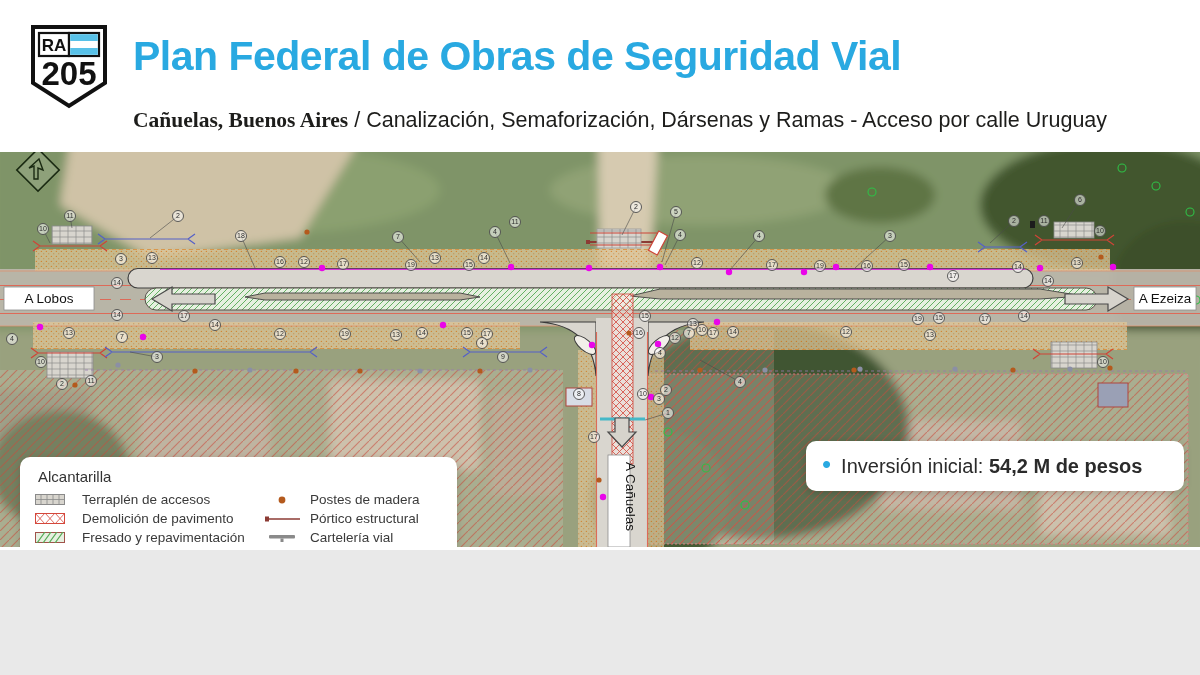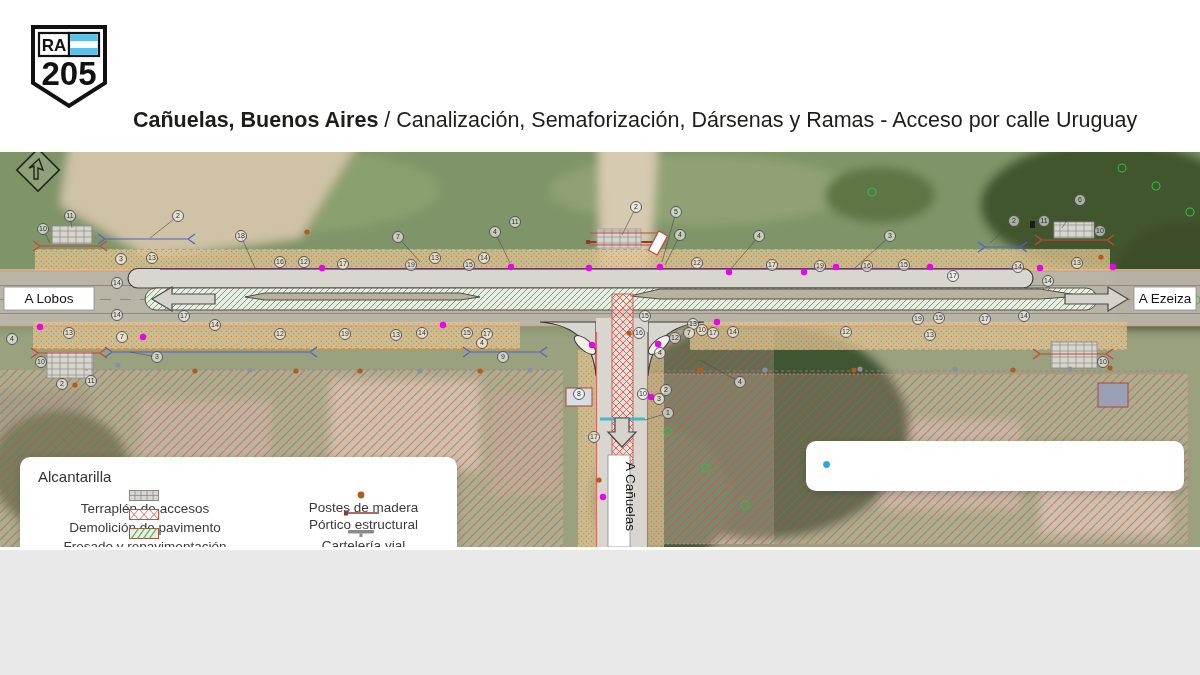--- a/index.html
+++ b/index.html
@@ -4,21 +4,21 @@
 <style>
   html,body{margin:0;padding:0;background:#e9e9e9;}
   .frame{position:relative;width:1200px;height:550px;background:#fff;overflow:hidden;
          font-family:"Liberation Sans",sans-serif;margin:0 auto;}
   
   .header{position:absolute;left:0;top:0;width:1200px;height:152px;background:#fff;}
   .shield{position:absolute;left:30px;top:24px;}
   .page-title{position:absolute;left:133px;top:33px;font-size:41px;font-weight:bold;
               letter-spacing:-0.5px;color:#29a9e1;white-space:nowrap;}
   .subtitle{position:absolute;left:133px;top:108px;font-size:21.5px;color:#1d1d1b;white-space:nowrap;}
-  .subtitle .b{font-weight:bold;}
+  .subtitle .b{font-weight:bold;font-family:Liberation Serif, serif;}
   
   .map-svg{position:absolute;left:0;top:152px;}
   .callout-circle{fill:rgba(255,255,255,0.55);stroke:#4a4a4a;stroke-width:0.9;}
   .callout-text{font:7px "Liberation Sans",sans-serif;fill:#2d2d2d;text-anchor:middle;}
   .leader{stroke:#4a4a4a;stroke-width:0.6;}
   .dot-lum{fill:#e905e9;}
   .dot-ph{fill:#8b8fa5;}
   .dot-pm{fill:#b45a1d;}
   .tree-mark{fill:none;stroke:#2fbf47;stroke-width:1.1;}
   .map-label-box{fill:#ffffff;stroke:#8d8d8d;stroke-width:0.8;}
@@ -33,21 +33,21 @@
   .invest-box{position:absolute;left:806px;top:441px;width:378px;height:50px;background:#fff;
               border-radius:10px;box-shadow:0 2px 8px rgba(0,0,0,0.18);display:flex;align-items:center;}
   .invest-bullet{color:#29a9e1;font-size:26px;margin:0 10px 4px 16px;}
   .invest-text{font-size:20px;color:#2b2b2b;white-space:nowrap;}
   .invest-text .b{font-weight:bold;}
   .legend-box{position:absolute;left:20px;top:457px;width:437px;height:203px;background:#fff;
               border-radius:10px;box-shadow:0 2px 8px rgba(0,0,0,0.15);}
   .legend-title{position:absolute;left:18px;top:11px;font-size:15px;color:#333;}
   .legend-cols{position:absolute;left:0;top:33px;display:flex;width:100%;}
   .lcol{width:240px;} .rcol{flex:1;}
-  .legend-row{display:flex;align-items:center;height:19.2px;flex-direction:column;}
+  .legend-row{display:flex;align-items:center;height:19.2px;}
   .sw{width:44px;margin-left:8px;display:flex;justify-content:center;align-items:center;flex:none;}
   .sw2{width:36px;margin-left:4px;display:flex;justify-content:center;align-items:center;flex:none;}
   .legend-label{font-size:13.5px;color:#3a3a3a;margin-left:10px;white-space:nowrap;}
   
   .footer{position:absolute;left:0;top:547px;width:1200px;height:128px;background:#fff;}
 </style>
 </head>
 <body>
 
 <div class="frame">
@@ -55,20 +55,21 @@
   <div class="header">
     <svg class="shield" width="78" height="86" viewBox="0 0 78 86">
       <path d="M3,3 H75 V59 L39,82 L3,59 Z" fill="#fff" stroke="#111" stroke-width="4"></path>
       <rect x="9" y="9" width="30" height="23" fill="#fff" stroke="#111" stroke-width="2.2"></rect>
       <rect x="39" y="9" width="30" height="23" fill="#fff" stroke="#111" stroke-width="2.2"></rect>
       <rect x="40.2" y="10.2" width="27.6" height="6.8" fill="#58c1e8"></rect>
       <rect x="40.2" y="24" width="27.6" height="6.8" fill="#58c1e8"></rect>
       <text x="24" y="27" text-anchor="middle" font-size="17" font-weight="bold" fill="#111" font-family="Liberation Sans, sans-serif">RA</text>
       <text x="39" y="61" text-anchor="middle" font-size="33" font-weight="bold" fill="#111" font-family="Liberation Sans, sans-serif">205</text>
     </svg>
+    <div class="page-title">Plan Federal de Obras de Seguridad Vial</div>
     <div class="subtitle"><span class="b">Cañuelas, Buenos Aires</span><span> / </span><span>Canalización, Semaforización, Dársenas y Ramas - Acceso por calle Uruguay</span></div>
   </div>
 
   <svg class="map-svg" width="1200" height="395" viewBox="0 152 1200 395" id="plan-svg">
     <defs>
       <filter id="blur6" x="-5%" y="-5%" width="110%" height="110%">
           <feGaussianBlur stdDeviation="5"></feGaussianBlur>
         </filter>
       <pattern id="greenHatch" width="6" height="6" patternUnits="userSpaceOnUse">
         <rect width="6" height="6" fill="#e6f0e0"></rect>
@@ -433,20 +434,21 @@
       <text x="1165" y="303" text-anchor="middle" class="map-label-text">A Ezeiza</text>
       <polygon points="1128,299 1108,287 1108,294 1065,294 1065,304 1108,304 1108,311" class="block-arrow"></polygon>
       <polygon points="615,418 629,418 629,432 636,432 622,447 608,432 615,432" class="block-arrow"></polygon>
       <rect x="608" y="455" width="22" height="92" class="map-label-box"></rect>
       <text transform="translate(626,462) rotate(90)" class="map-label-text">A Cañuelas</text>
     </g>
   </svg>
 
   <div class="invest-box">
     <span class="invest-bullet">•</span>
+    <span class="invest-text"><span>Inversión inicial: </span><span class="b">54,2 M de pesos</span></span>
   </div>
 
   <div class="legend-box">
     <div class="legend-title">Alcantarilla</div>
     <div class="legend-cols">
       <div class="lcol">
         <div class="legend-row">
           <span class="sw">
               <svg width="30" height="11">
                 <rect x="0.5" y="0.5" width="29" height="10" fill="#d8d5ce" stroke="#8a8a8a"></rect>

